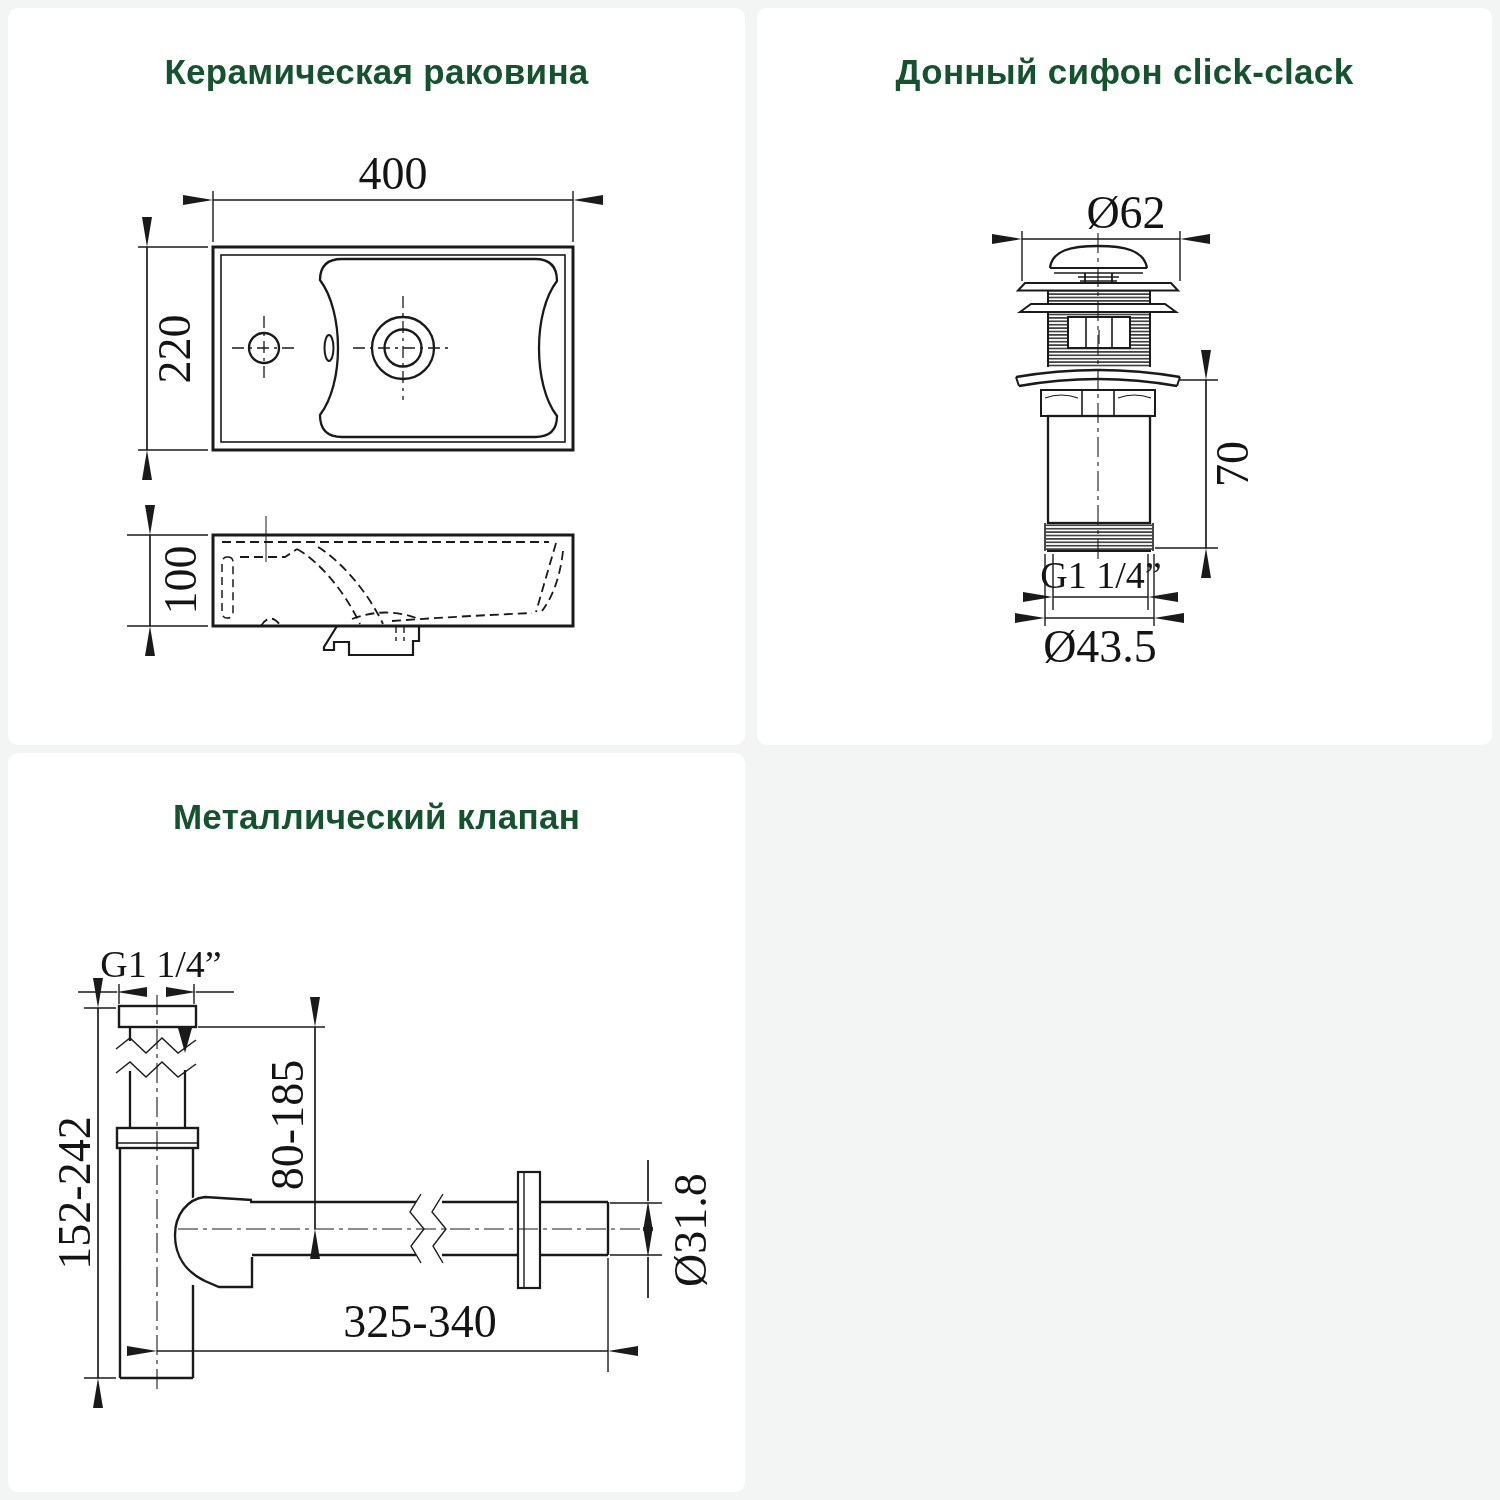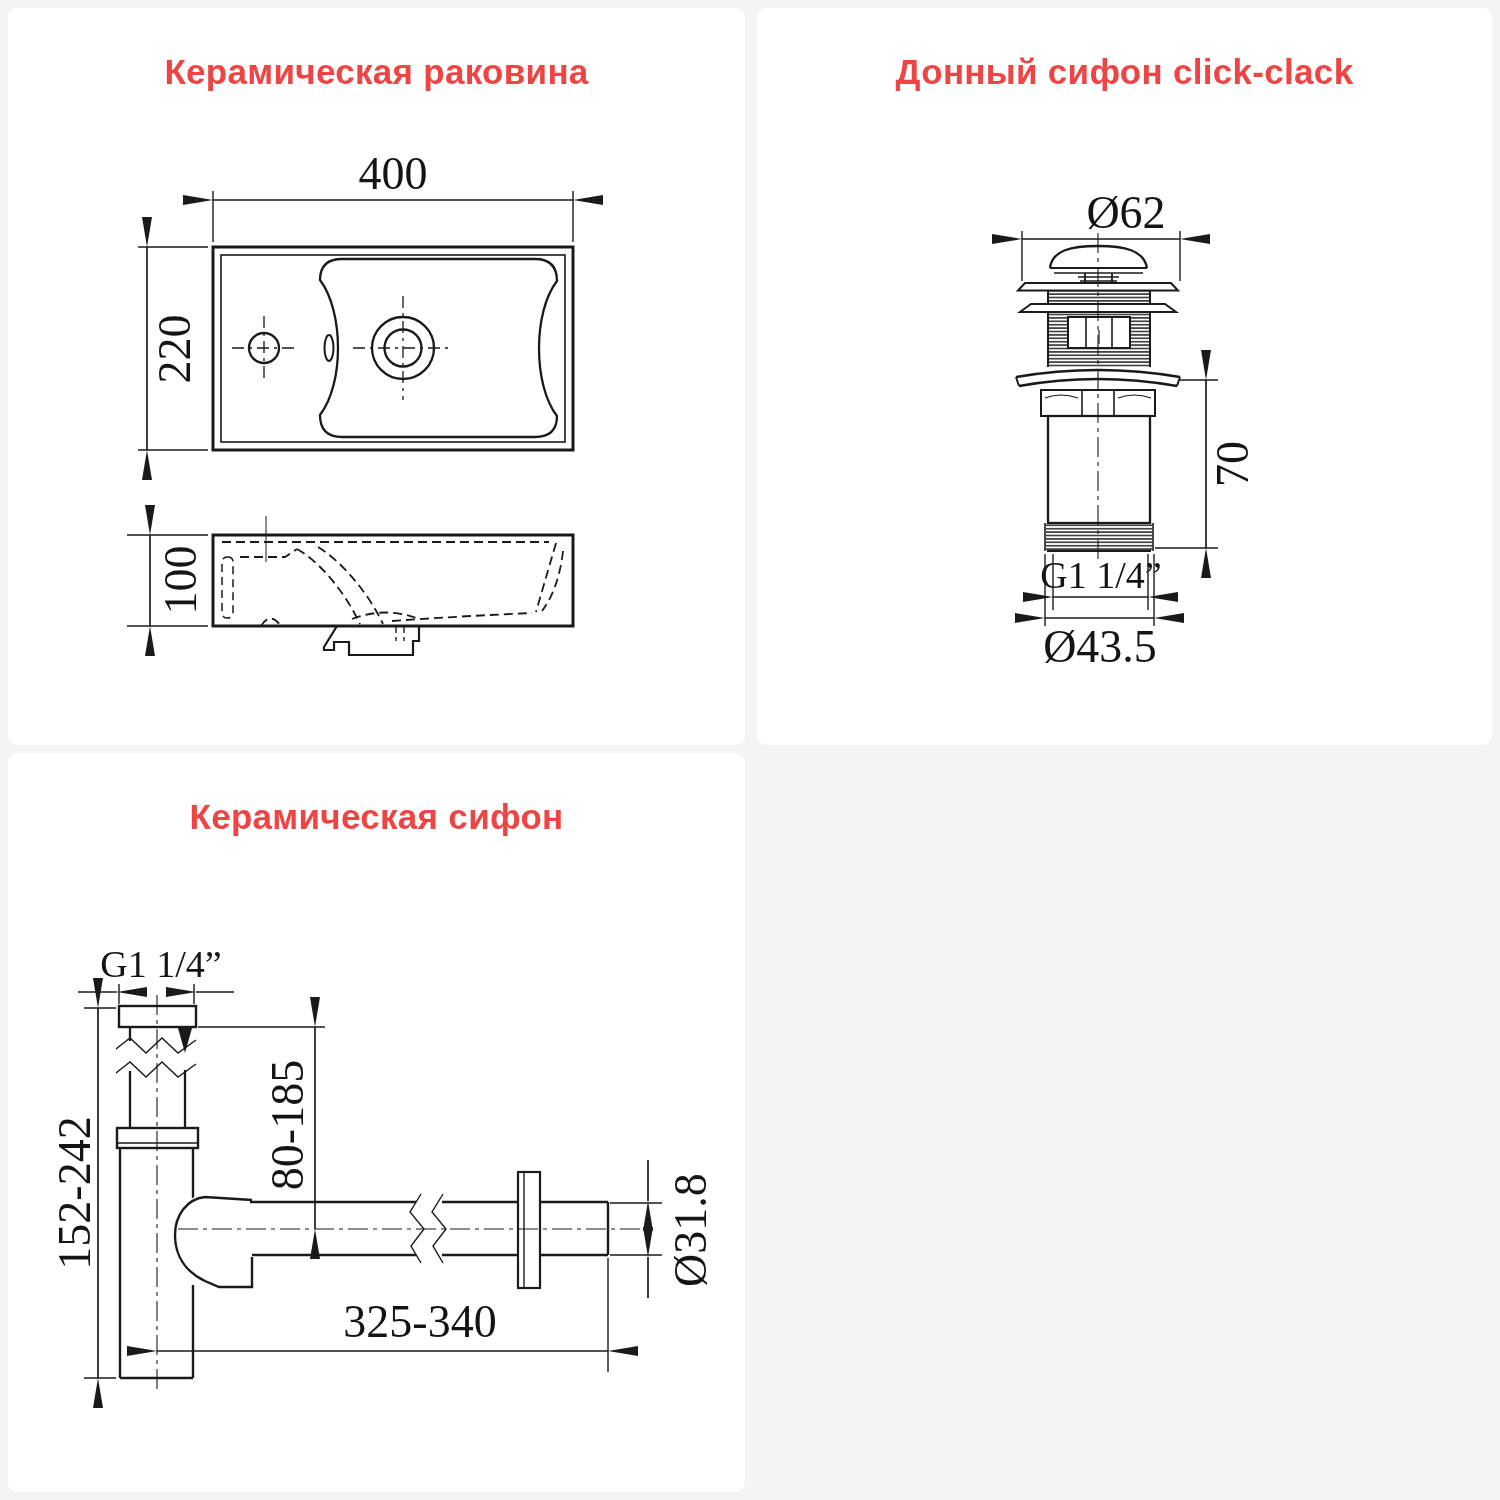--- a/index.html
+++ b/index.html
@@ -3,21 +3,21 @@
 <meta charset="utf-8">
 <style>
   html,body{margin:0;padding:0;}
   body{width:1500px;height:1500px;background:#f3f4f4;position:relative;
        font-family:"Liberation Sans",sans-serif;}
   .card{position:absolute;background:#ffffff;border-radius:10px;overflow:hidden;}
   #card-sink  {left:8px;  top:8px;   width:737px; height:737px;}
   #card-valve {left:757px;top:8px;   width:735px; height:737px;}
   #card-siphon{left:8px;  top:753px; width:737px; height:739px;}
   .card-title{position:absolute;left:0;top:44px;width:100%;text-align:center;
-              font-size:35px;font-weight:700;color:#ef4444;letter-spacing:.3px;}
+              font-size:35px;font-weight:700;color:#14532d;letter-spacing:.3px;}
   .drawing{position:absolute;left:0;top:0;width:100%;height:100%;}
   .ln   {stroke:#1a1a1a;fill:none;}
   .thick{stroke-width:3;}
   .med  {stroke-width:2.3;}
   .thin {stroke-width:1.6;}
   .dimln{stroke-width:1.7;}
   .ext  {stroke-width:1.4;}
   .dash {stroke-width:1.8;stroke-dasharray:9 5;}
   .cross{stroke-width:1.3;stroke-dasharray:12 5 3 5;}
   .cl   {stroke-width:1.1;stroke-dasharray:20 5 4 5;}
@@ -188,21 +188,21 @@
     <g>
       <line class="ln ext" x1="1045" y1="554" x2="1045" y2="626"></line>
       <line class="ln ext" x1="1154" y1="554" x2="1154" y2="626"></line>
       <line class="ln dimln" x1="1045" y1="618" x2="1154" y2="618" marker-start="url(#arrB)" marker-end="url(#arrB)"></line>
       <text class="dim-text" x="1100" y="662" text-anchor="middle">Ø43.5</text>
     </g>
   </svg>
 </div>
 
 <div class="card" id="card-siphon">
-  <div class="card-title">Керамическая сифон</div>
+  <div class="card-title">Металлический клапан</div>
   <svg class="drawing" viewBox="8 753 737 739">
     <defs>
       <marker id="arrC" markerUnits="userSpaceOnUse" markerWidth="34" markerHeight="16" refX="1" refY="8" orient="auto-start-reverse">
         <path d="M1,8 L31,13 L31,3 Z" fill="#1a1a1a"></path>
       </marker>
     </defs>
 
     <g>
       <text class="dim-text-sm" x="161" y="977" text-anchor="middle">G1 1/4”</text>
       <line class="ln ext" x1="119" y1="984" x2="119" y2="1004"></line>

